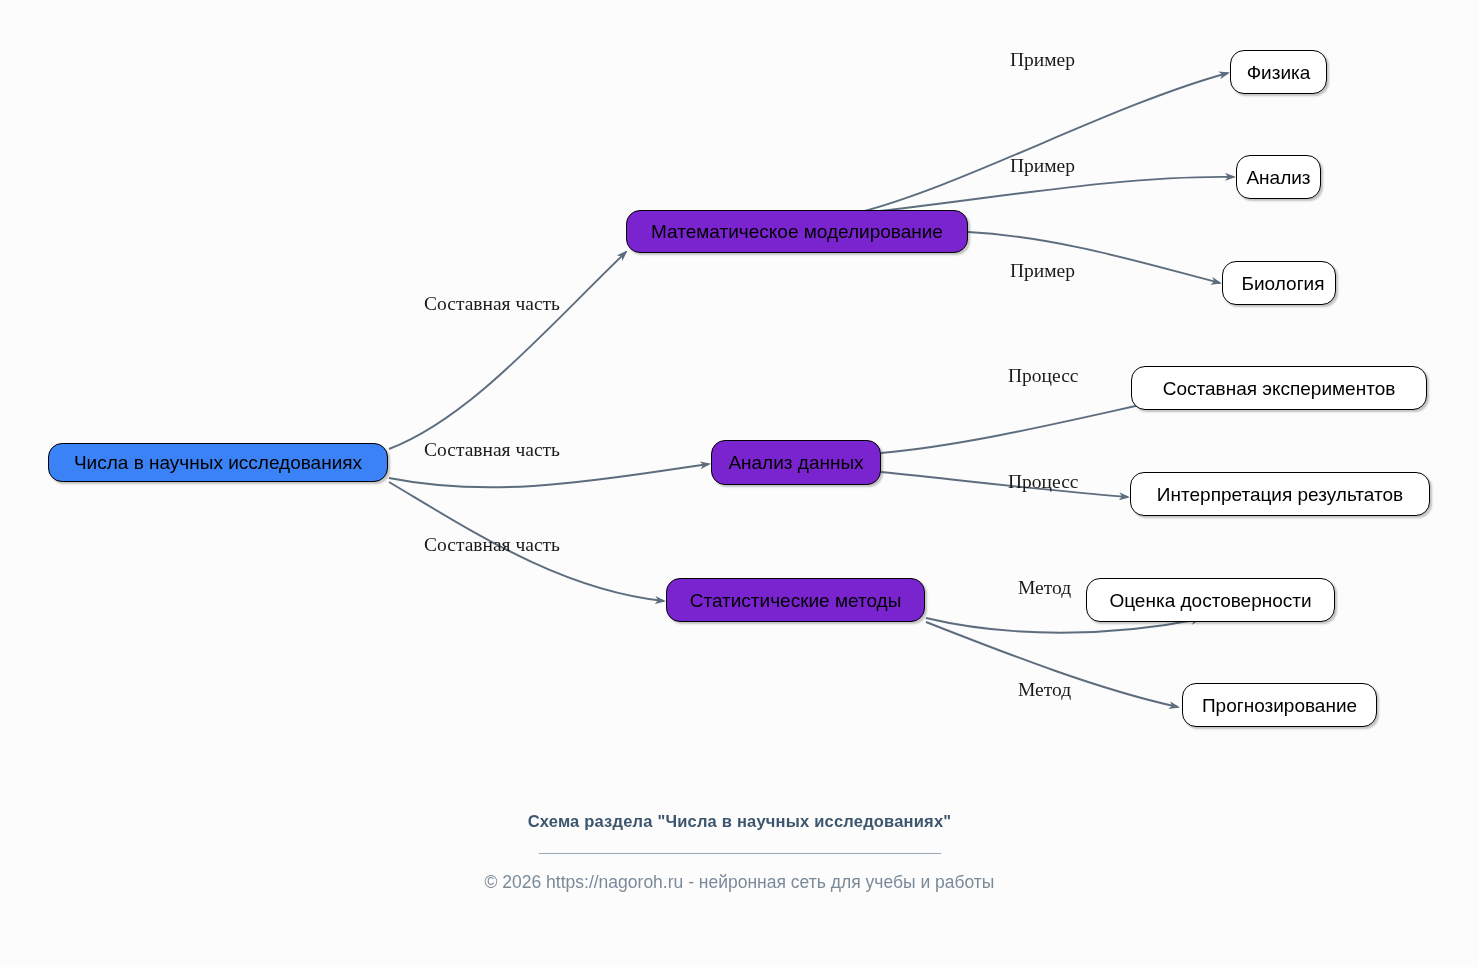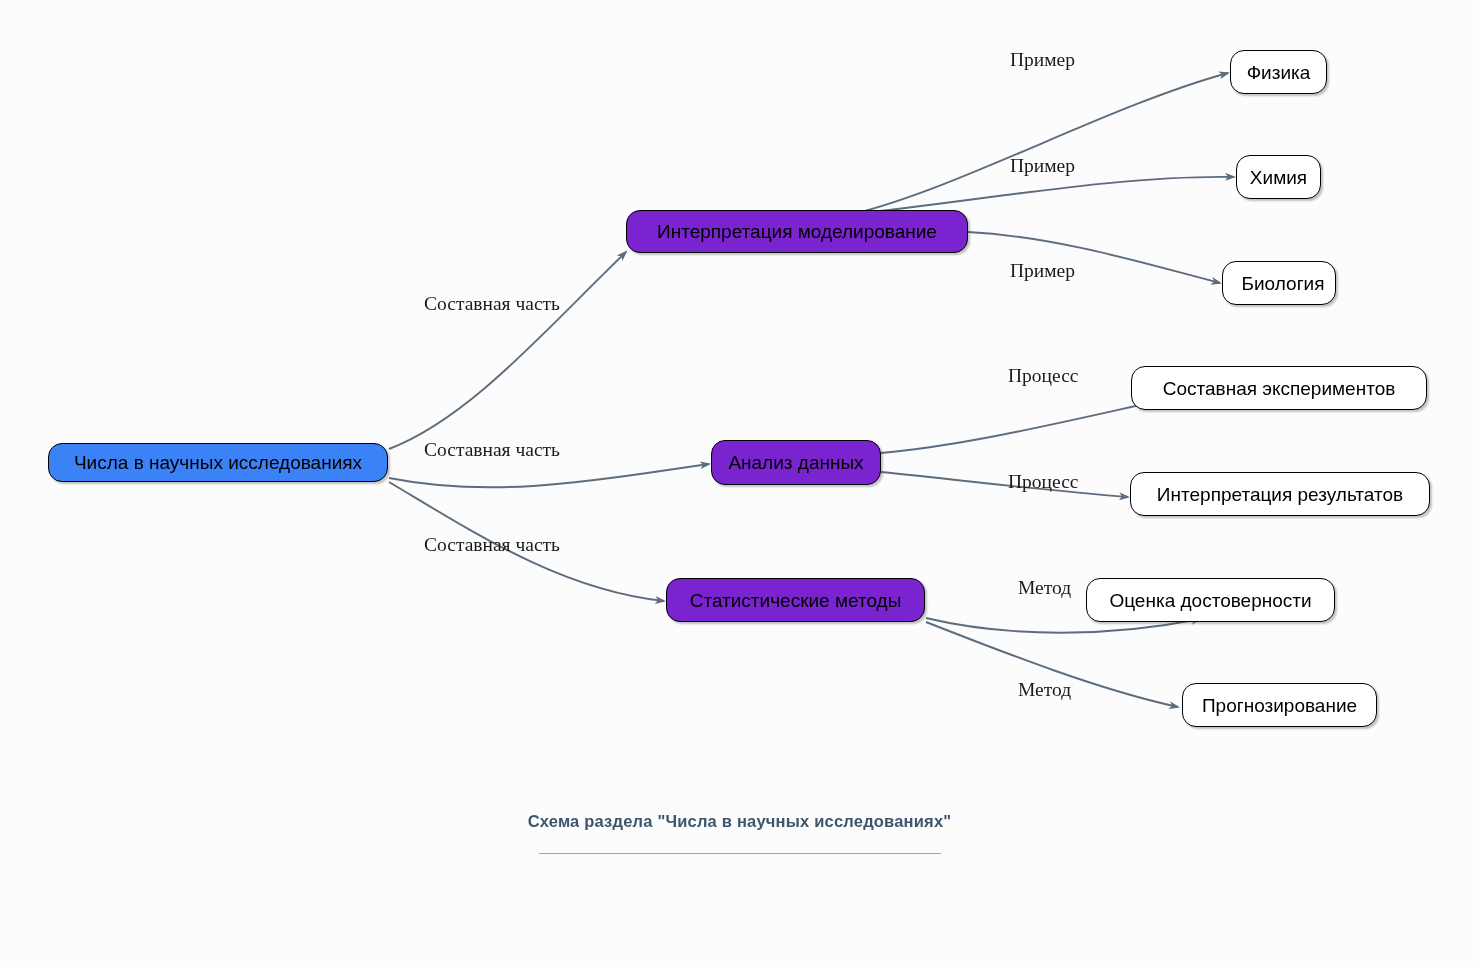--- a/index.html
+++ b/index.html
@@ -107,33 +107,33 @@
         <path d="M 926 618 C 1010 638 1110 637 1200 619" marker-end="url(#arrow)"></path>
         <path d="M 926 622 C 1010 655 1100 690 1178 707" marker-end="url(#arrow)"></path>
       </g>
   </svg>
 
   <div id="nodes-layer">
       <div class="node node-root" style="left: 48px; top: 443px; width: 340px; height: 39px;">
         <span>Числа в научных исследованиях</span>
       </div>
       <div class="node node-branch" style="left: 626px; top: 210px; width: 342px; height: 43px;">
-        <span>Интерпретация моделирование</span>
+        <span>Математическое моделирование</span>
       </div>
       <div class="node node-branch" style="left: 711px; top: 440px; width: 170px; height: 45px;">
         <span>Анализ данных</span>
       </div>
       <div class="node node-branch" style="left: 666px; top: 578px; width: 259px; height: 44px;">
         <span>Статистические методы</span>
       </div>
       <div class="node node-leaf" style="left: 1230px; top: 50px; width: 97px; height: 44px;">
         <span>Физика</span>
       </div>
       <div class="node node-leaf" style="left: 1236px; top: 155px; width: 85px; height: 44px;">
-        <span>Химия</span>
+        <span>Анализ</span>
       </div>
       <div class="node node-leaf" style="left: 1222px; top: 261px; width: 114px; height: 44px; padding-left: 8px;">
         <span>Биология</span>
       </div>
       <div class="node node-leaf" style="left: 1131px; top: 366px; width: 296px; height: 44px;">
         <span>Составная экспериментов</span>
       </div>
       <div class="node node-leaf" style="left: 1130px; top: 472px; width: 300px; height: 44px;">
         <span>Интерпретация результатов</span>
       </div>
@@ -152,14 +152,15 @@
       <div class="edge-label" style="left: 1010px; top: 156px;">Пример</div>
       <div class="edge-label" style="left: 1010px; top: 261px;">Пример</div>
       <div class="edge-label" style="left: 1008px; top: 366px;">Процесс</div>
       <div class="edge-label" style="left: 1008px; top: 472px;">Процесс</div>
       <div class="edge-label" style="left: 1018px; top: 578px;">Метод</div>
       <div class="edge-label" style="left: 1018px; top: 680px;">Метод</div>
     </div>
 
   <div class="footer footer-title">Схема раздела "Числа в научных исследованиях"</div>
   <div class="footer-rule"></div>
+  <div class="footer footer-copy">© 2026 https://nagoroh.ru - нейронная сеть для учебы и работы</div>
 
 </div>
 
 </body></html>

